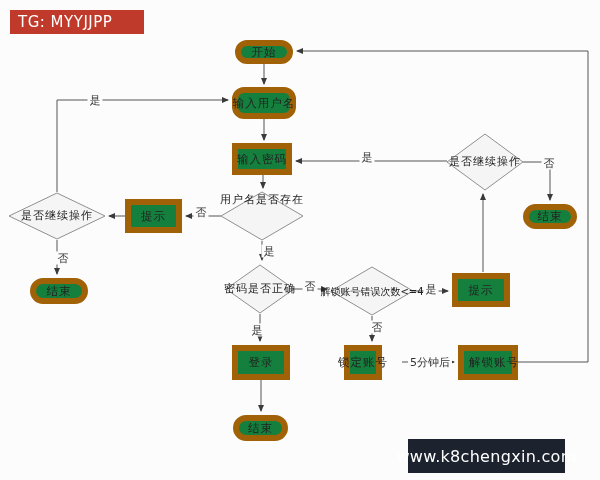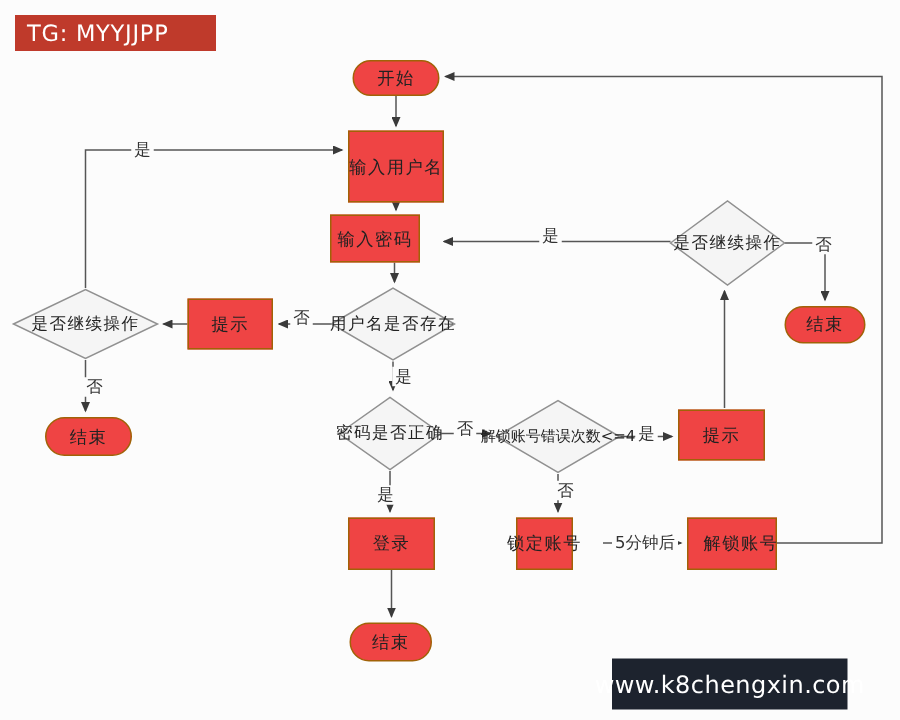--- a/index.html
+++ b/index.html
@@ -5,21 +5,21 @@
   html,body{margin:0;padding:0;background:#ffffff;}
   .stage{
     position:relative;width:600px;height:480px;overflow:hidden;
     background:#fcfcfc;
     font-family:"DejaVu Sans","Liberation Sans",sans-serif;
   }
   svg.canvas{position:absolute;left:0;top:0;z-index:1;}
   .node{
     position:absolute;z-index:2;box-sizing:border-box;
     display:flex;align-items:center;justify-content:center;
-    background:#ef4444;border:1px solid #a16207;
+    background:#15803d;border:6px solid #a16207;
     font-size:11.5px;color:#222;letter-spacing:1px;white-space:nowrap;text-align:center;
   }
   .stadium{border-radius:13px;}
   .dtext{
     position:absolute;z-index:2;box-sizing:border-box;
     display:flex;align-items:center;justify-content:center;
     font-size:11px;line-height:1.3;color:#222;letter-spacing:1px;
     background:transparent;border:none;text-align:center;white-space:nowrap;
   }
   .dtext.small{font-size:10px;letter-spacing:0;}
@@ -76,41 +76,41 @@
       <polygon points="221,216 262,192 303,216 262,240"></polygon>
       <polygon points="9,216 57,193 105,216 57,239"></polygon>
       <polygon points="226,289 260,265 294,289 260,313"></polygon>
       <polygon points="331,291 372,267 413,291 372,315"></polygon>
       <polygon points="447,162 485,134 523,162 485,190"></polygon>
     </g>
   </svg>
 
   <div class="node stadium" style="left:235px;top:40px;width:58px;height:24px;">开始</div>
 
-  <div class="node" style="left:232px;top:87px;width:64px;height:48px;">输入用户名</div>
+  <div class="node" style="left:232px;top:87px;width:64px;height:32px;border-radius:12px;">输入用户名</div>
 
-  <div class="node" style="left:220px;top:143px;width:60px;height:32px;">输入密码</div>
+  <div class="node" style="left:232px;top:143px;width:60px;height:32px;">输入密码</div>
 
   <div class="node" style="left:125px;top:199px;width:57px;height:34px;">提示</div>
 
   <div class="node stadium" style="left:30px;top:278px;width:58px;height:26px;">结束</div>
 
   <div class="node" style="left:452px;top:273px;width:58px;height:34px;">提示</div>
 
   <div class="node stadium" style="left:523px;top:204px;width:54px;height:25px;">结束</div>
 
   <div class="node" style="left:232px;top:345px;width:58px;height:35px;">登录</div>
 
   <div class="node stadium" style="left:233px;top:415px;width:55px;height:26px;">结束</div>
 
   <div class="node" style="left:344px;top:345px;width:38px;height:35px;">锁定账号</div>
 
   <div class="node" style="left:458px;top:345px;width:60px;height:35px;padding-left:12px;">解锁账号</div>
 
-  <div class="dtext" style="left:222px;top:195px;width:80px;height:42px;">
+  <div class="dtext" style="left:222px;top:179px;width:80px;height:42px;">
     <span>用户名</span>
     <span>是否存在</span>
   </div>
 
   <div class="dtext" style="left:11px;top:206px;width:92px;height:20px;">
     <span>是否继续操作</span>
   </div>
 
   <div class="dtext" style="left:226px;top:268px;width:68px;height:42px;">
     <span>密码</span>

